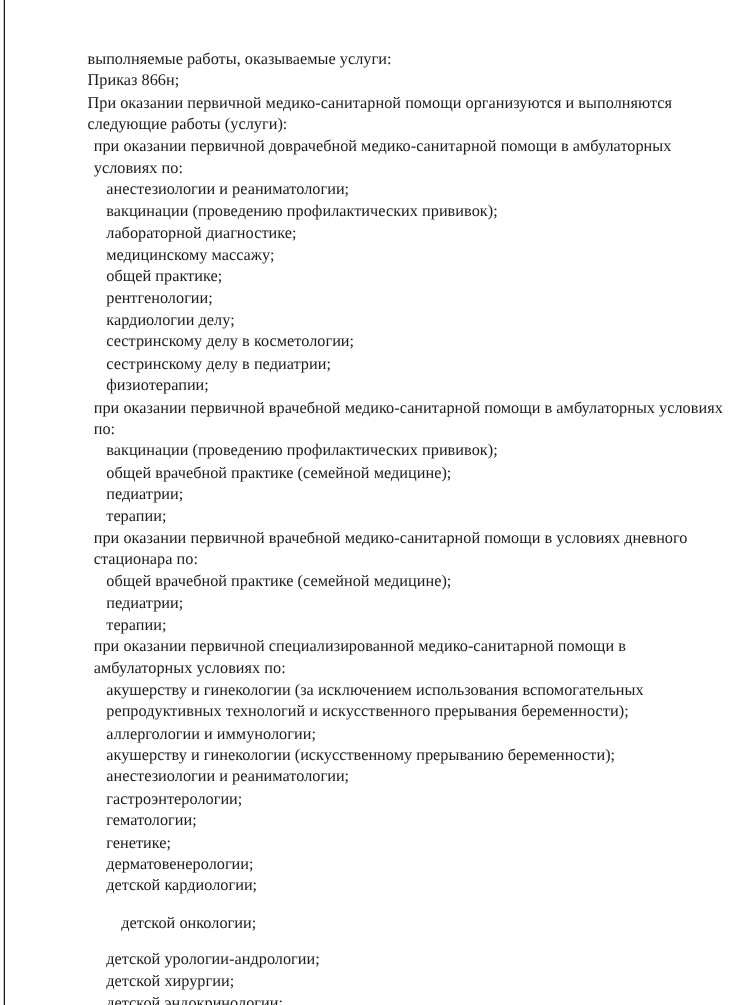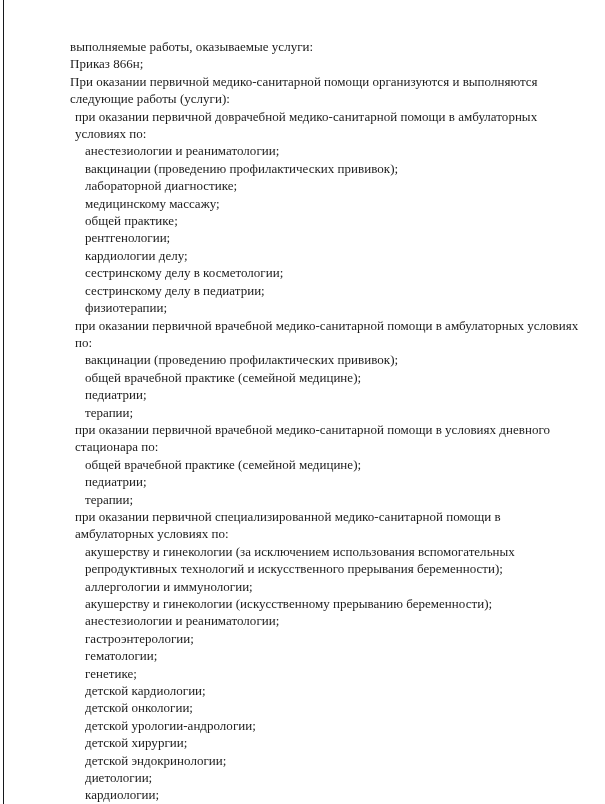--- a/index.html
+++ b/index.html
@@ -80,21 +80,22 @@
       <p class="line lvl-2" style="margin: 0px;">педиатрии;</p>
       <p class="line lvl-2" style="margin: 0px;">терапии;</p>
       <p class="line lvl-1" style="margin: 0px;">при оказании первичной специализированной медико-санитарной помощи в амбулаторных условиях по:</p>
       <p class="line lvl-2" style="margin: 0px;">акушерству и гинекологии (за исключением использования вспомогательных репродуктивных технологий и искусственного прерывания беременности);</p>
       <p class="line lvl-2" style="margin: 0px;">аллергологии и иммунологии;</p>
       <p class="line lvl-2" style="margin: 0px;">акушерству и гинекологии (искусственному прерыванию беременности);</p>
       <p class="line lvl-2" style="margin: 0px;">анестезиологии и реаниматологии;</p>
       <p class="line lvl-2" style="margin: 0px;">гастроэнтерологии;</p>
       <p class="line lvl-2" style="margin: 0px;">гематологии;</p>
       <p class="line lvl-2" style="margin: 0px;">генетике;</p>
+      <p class="line lvl-2" style="margin: 0px;">дерматовенерологии;</p>
       <p class="line lvl-2" style="margin: 0px;">детской кардиологии;</p>
-      <p class="line lvl-2" style="margin: 0px;">детской онкологии;</p>
+      <p class="line lvl-2" style="margin: 12px;">детской онкологии;</p>
       <p class="line lvl-2" style="margin: 0px;">детской урологии-андрологии;</p>
       <p class="line lvl-2" style="margin: 0px;">детской хирургии;</p>
       <p class="line lvl-2" style="margin: 0px;">детской эндокринологии;</p>
       <p class="line lvl-2" style="margin: 0px;">диетологии;</p>
       <p class="line lvl-2" style="margin: 0px;">кардиологии;</p>
     </div>
 </div>
 
 </body></html>

